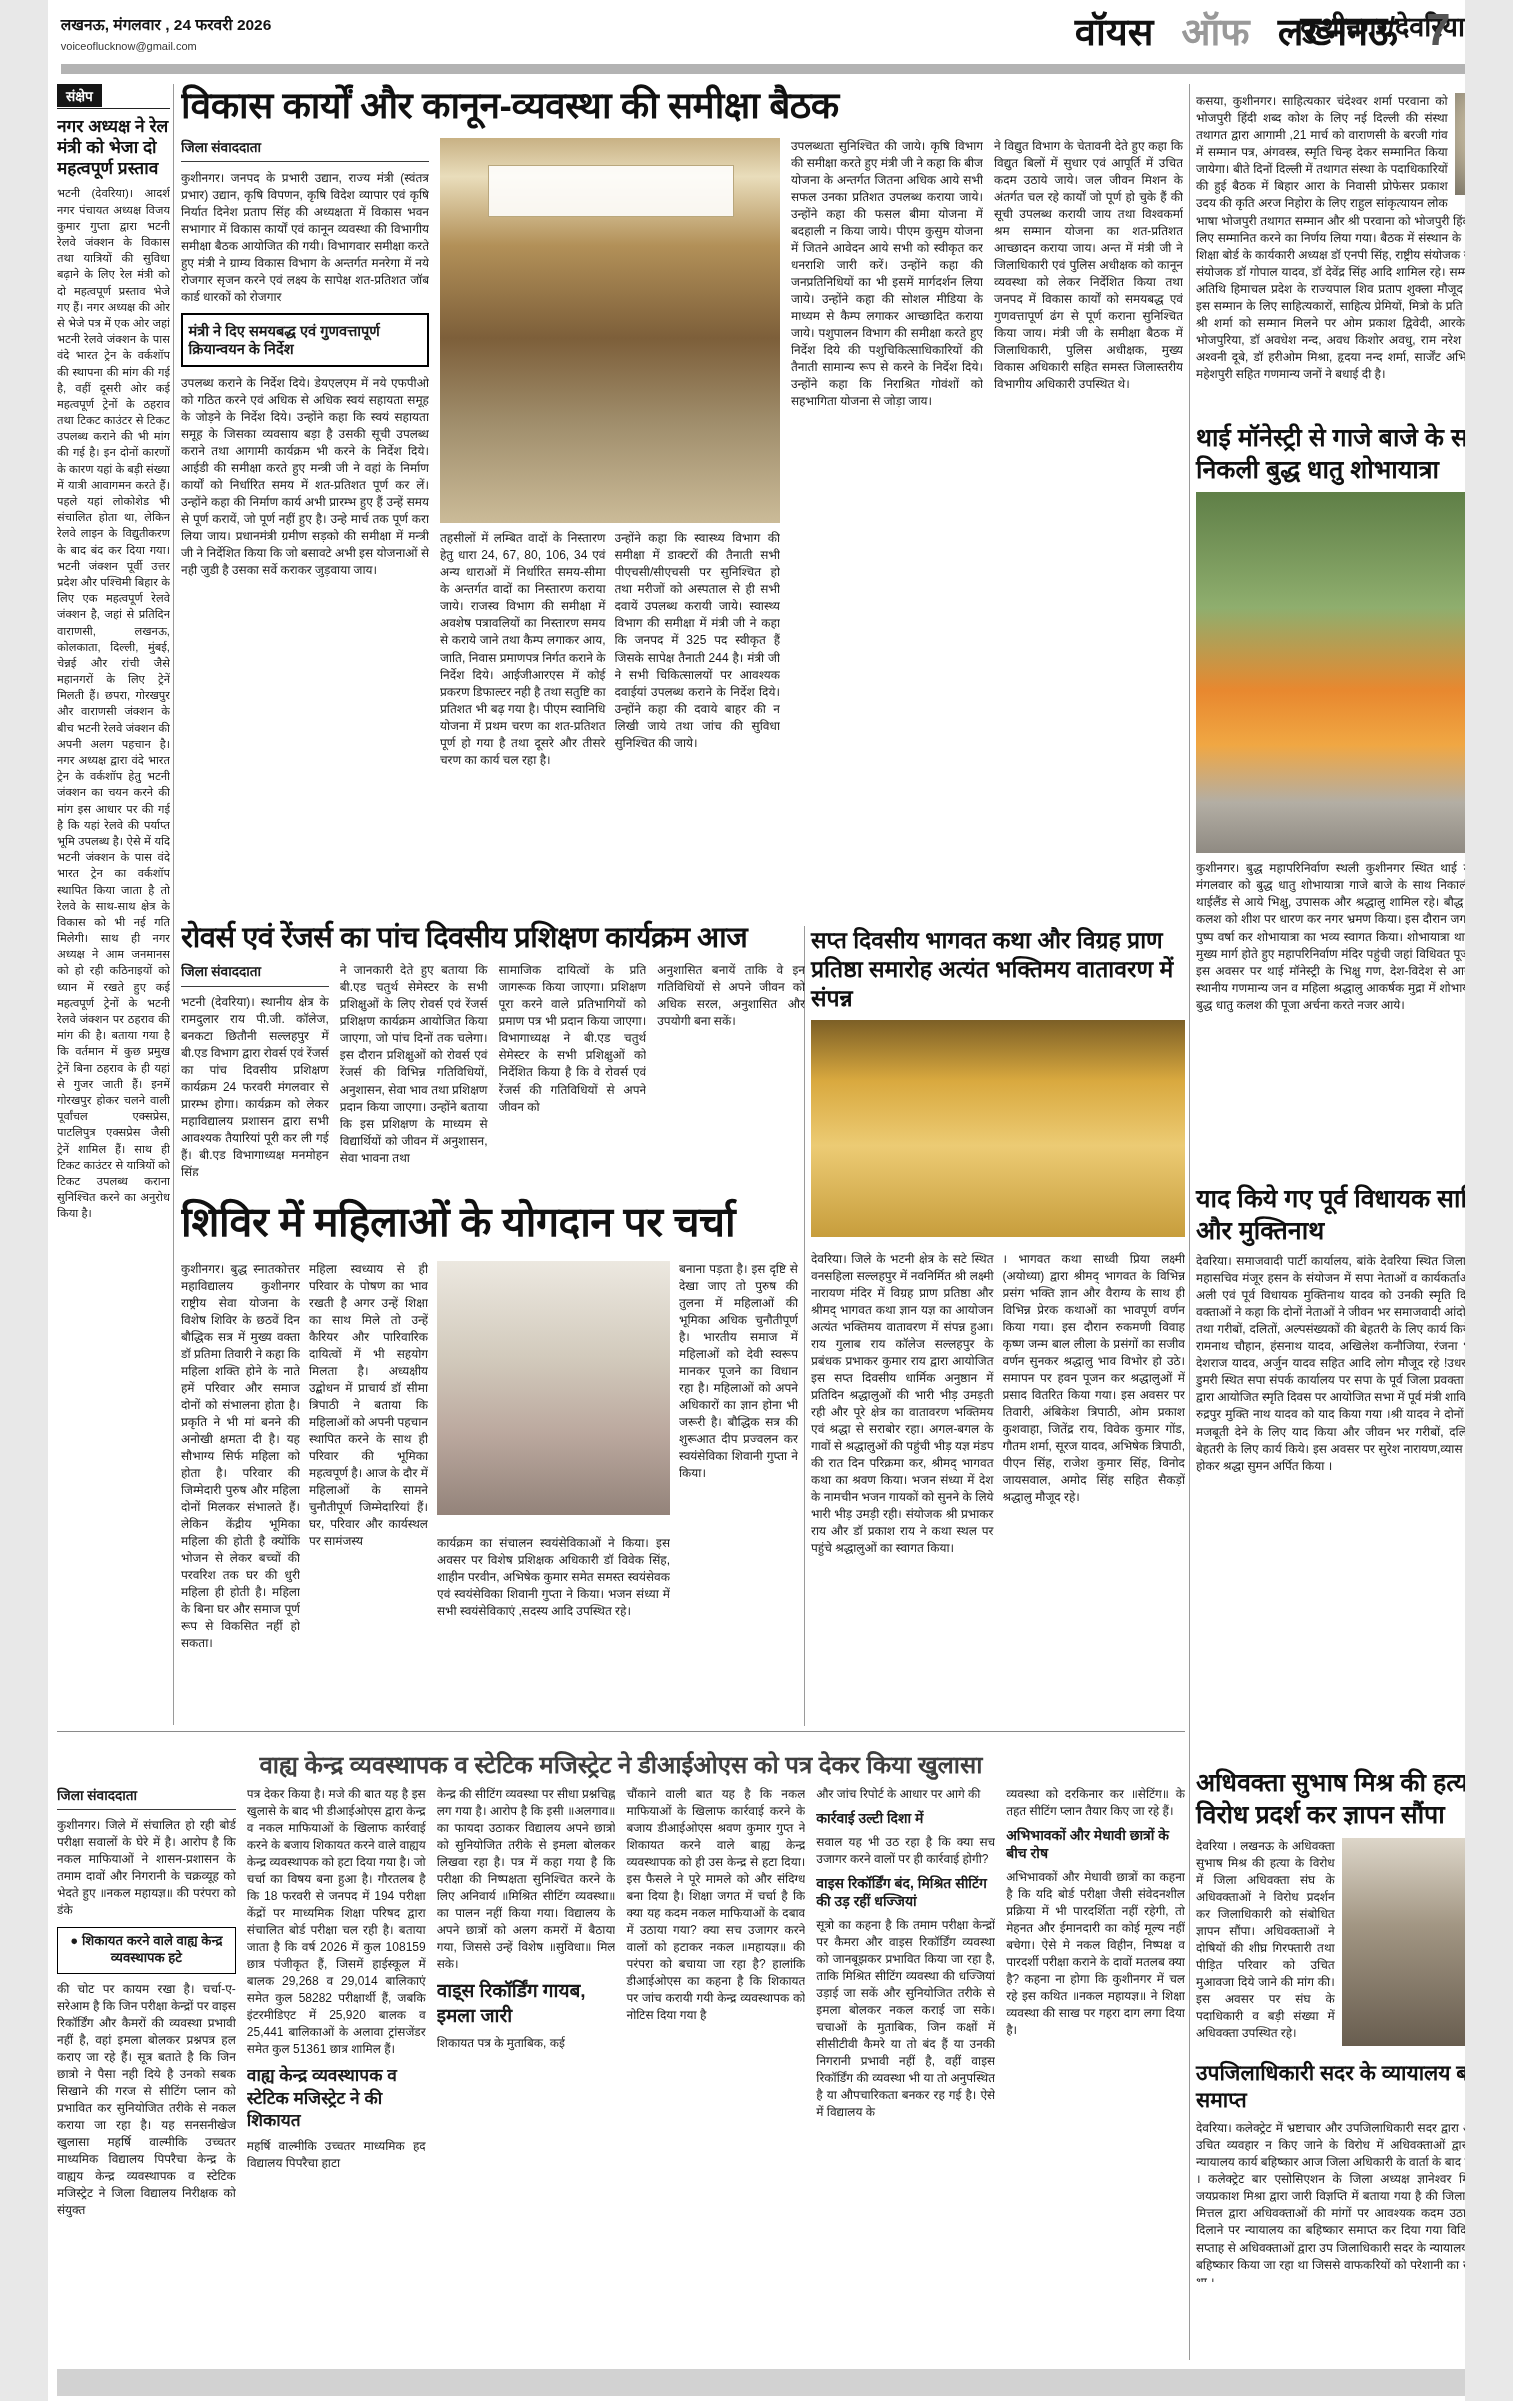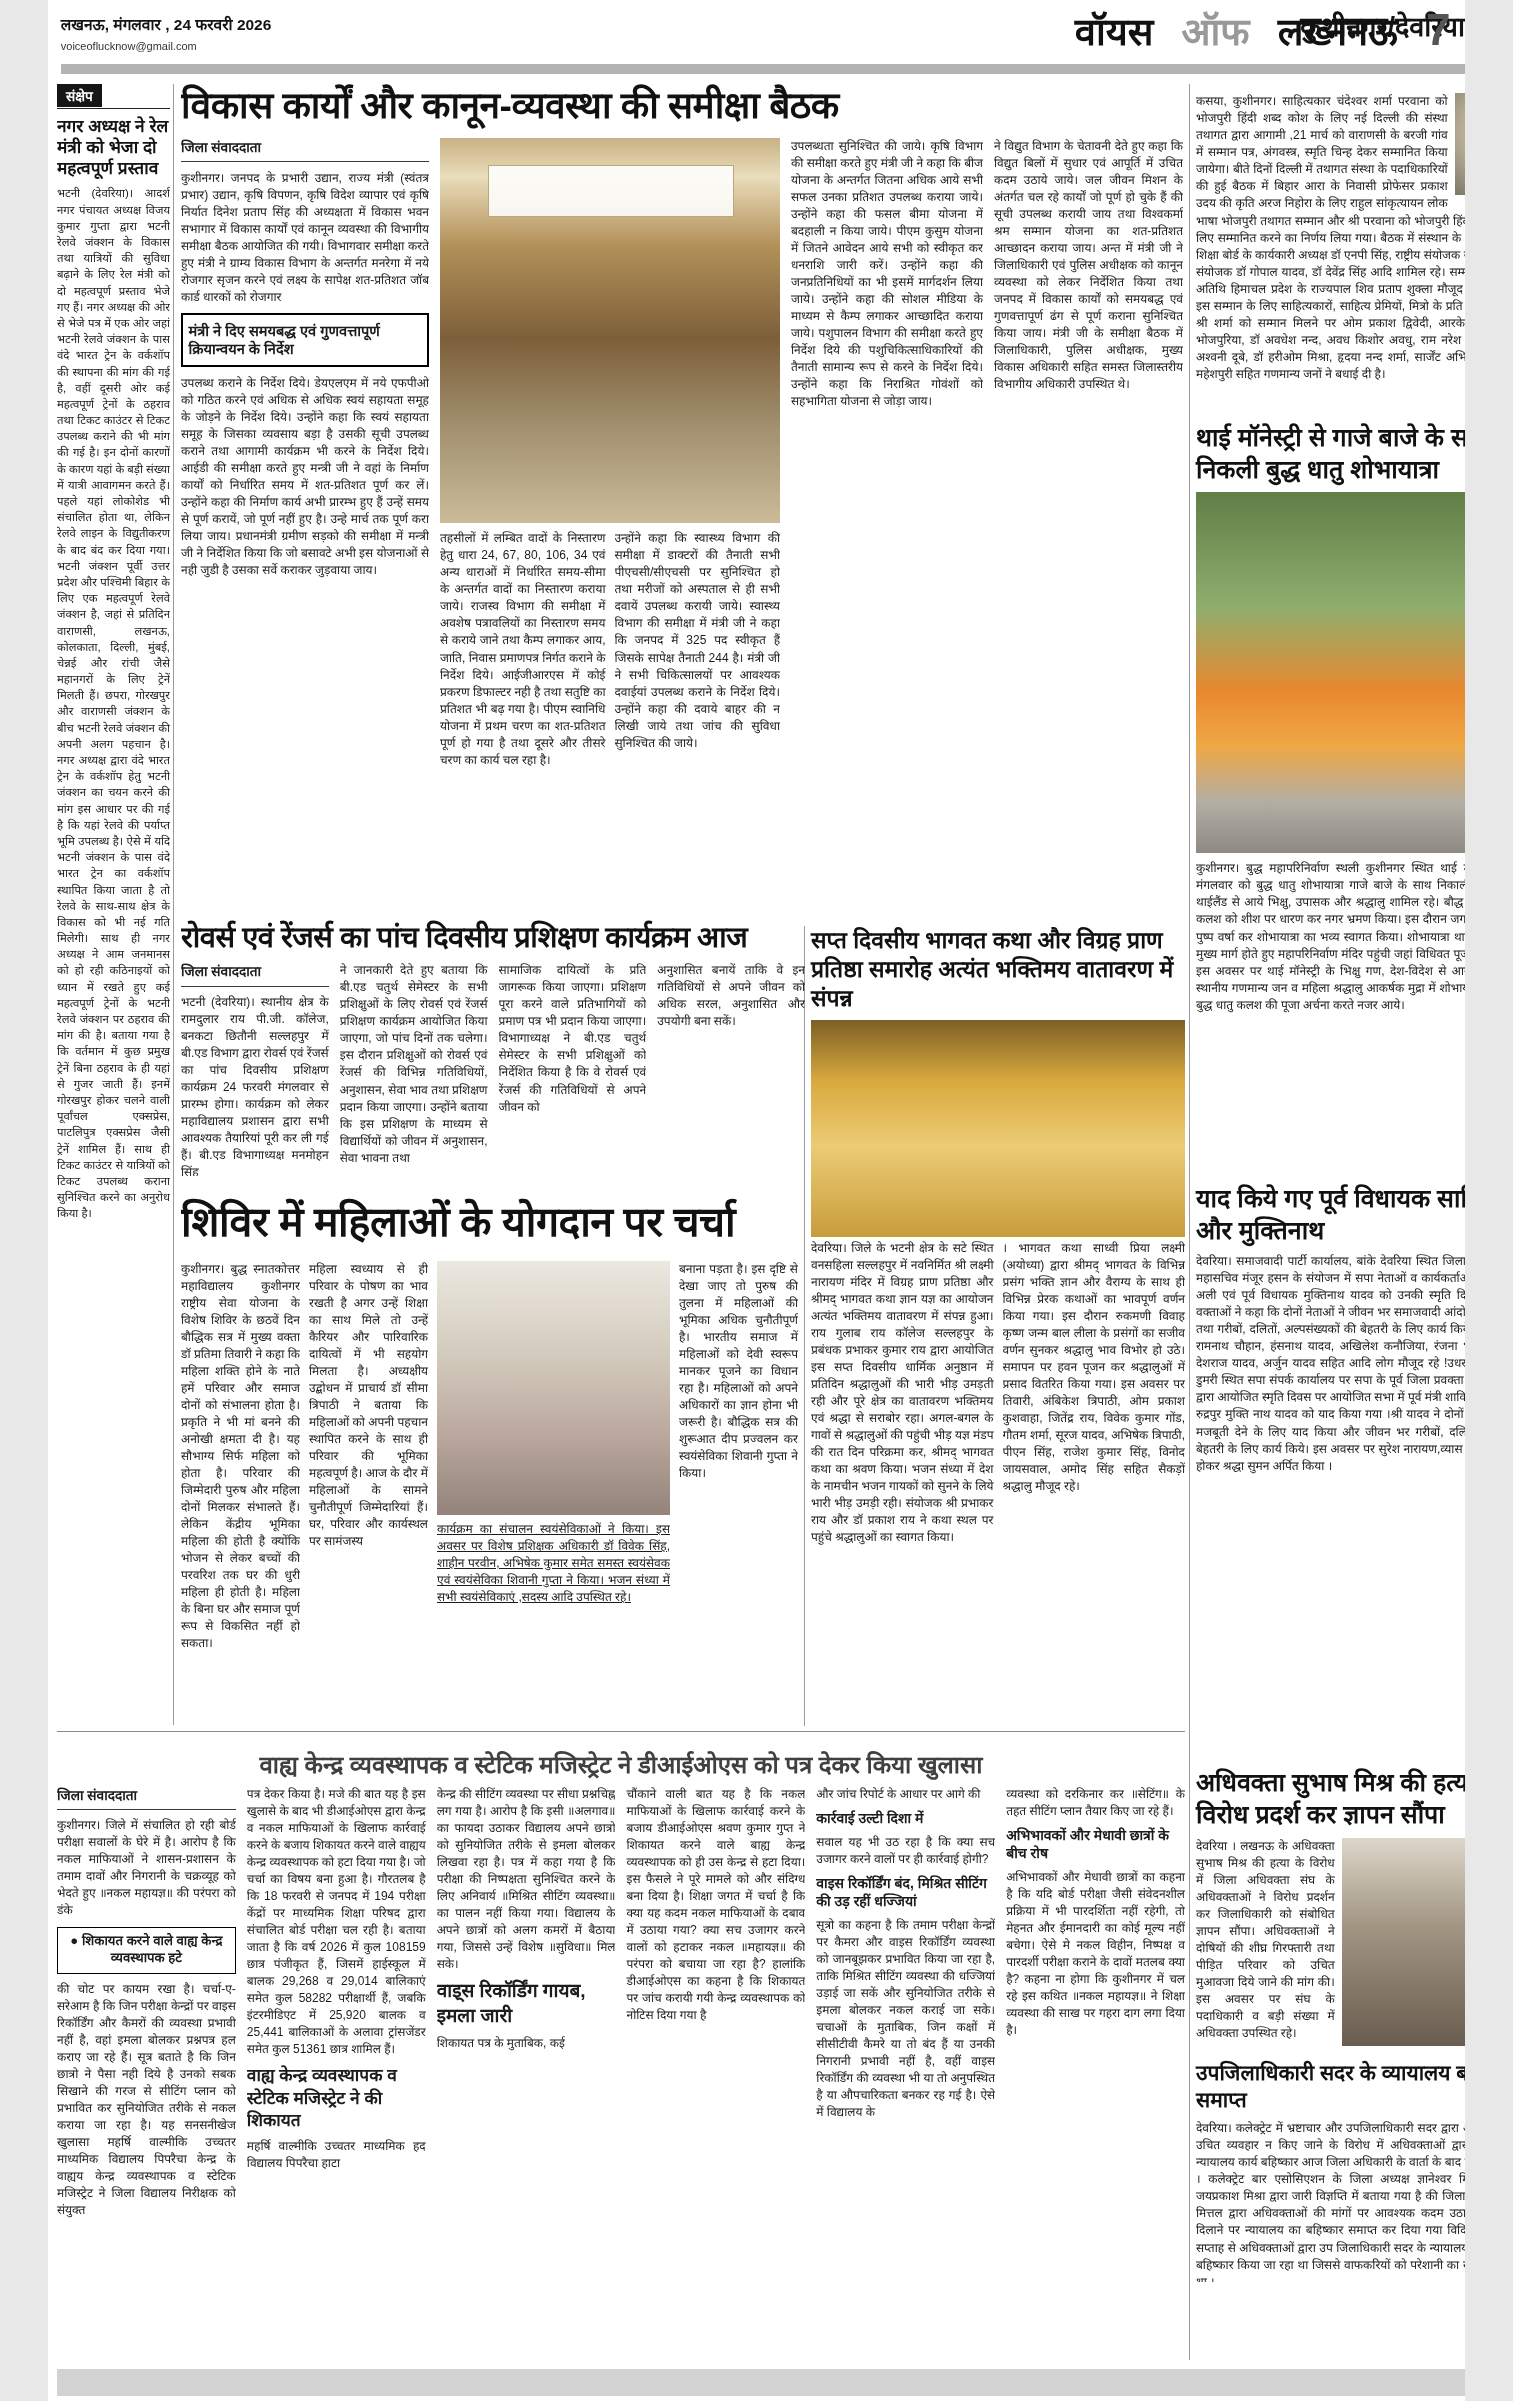--- a/index.html
+++ b/index.html
@@ -88,34 +88,34 @@
       </div>
       <div class="col" style="flex:1;">ने जानकारी देते हुए बताया कि बी.एड चतुर्थ सेमेस्टर के सभी प्रशिक्षुओं के लिए रोवर्स एवं रेंजर्स प्रशिक्षण कार्यक्रम आयोजित किया जाएगा, जो पांच दिनों तक चलेगा। इस दौरान प्रशिक्षुओं को रोवर्स एवं रेंजर्स की विभिन्न गतिविधियों, अनुशासन, सेवा भाव तथा प्रशिक्षण प्रदान किया जाएगा। उन्होंने बताया कि इस प्रशिक्षण के माध्यम से विद्यार्थियों को जीवन में अनुशासन, सेवा भावना तथा</div>
       <div class="col" style="flex:1;">सामाजिक दायित्वों के प्रति जागरूक किया जाएगा। प्रशिक्षण पूरा करने वाले प्रतिभागियों को प्रमाण पत्र भी प्रदान किया जाएगा। विभागाध्यक्ष ने बी.एड चतुर्थ सेमेस्टर के सभी प्रशिक्षुओं को निर्देशित किया है कि वे रोवर्स एवं रेंजर्स की गतिविधियों से अपने जीवन को</div>
       <div class="col" style="flex:1;">अनुशासित बनायें ताकि वे इन गतिविधियों से अपने जीवन को अधिक सरल, अनुशासित और उपयोगी बना सकें।</div>
     </div>
   </div>
 
   <div class="abs" style="left:763px;top:926px;width:374px;">
     <div class="h-sub" style="font-size:23px;">सप्त दिवसीय भागवत कथा और विग्रह प्राण प्रतिष्ठा समारोह अत्यंत भक्तिमय वातावरण में संपन्न</div>
     <div class="ph ph-bhagwat" style="height:217px;margin-top:7.3px;"></div>
-    <div style="display:flex;gap:9px;margin-top:3px;height:493px;">
+    <div style="display:flex;gap:9px;margin-top:14px;height:493px;">
       <div class="col" style="flex:1;">देवरिया। जिले के भटनी क्षेत्र के सटे स्थित वनसहिला सल्लहपुर में नवनिर्मित श्री लक्ष्मी नारायण मंदिर में विग्रह प्राण प्रतिष्ठा और श्रीमद् भागवत कथा ज्ञान यज्ञ का आयोजन अत्यंत भक्तिमय वातावरण में संपन्न हुआ। राय गुलाब राय कॉलेज सल्लहपुर के प्रबंधक प्रभाकर कुमार राय द्वारा आयोजित इस सप्त दिवसीय धार्मिक अनुष्ठान में प्रतिदिन श्रद्धालुओं की भारी भीड़ उमड़ती रही और पूरे क्षेत्र का वातावरण भक्तिमय एवं श्रद्धा से सराबोर रहा। अगल-बगल के गावों से श्रद्धालुओं की पहुंची भीड़ यज्ञ मंडप की रात दिन परिक्रमा कर, श्रीमद् भागवत कथा का श्रवण किया। भजन संध्या में देश के नामचीन भजन गायकों को सुनने के लिये भारी भीड़ उमड़ी रही। संयोजक श्री प्रभाकर राय और डॉ प्रकाश राय ने कथा स्थल पर पहुंचे श्रद्धालुओं का स्वागत किया।</div>
       <div class="col" style="flex:1;">। भागवत कथा साध्वी प्रिया लक्ष्मी (अयोध्या) द्वारा श्रीमद् भागवत के विभिन्न प्रसंग भक्ति ज्ञान और वैराग्य के साथ ही विभिन्न प्रेरक कथाओं का भावपूर्ण वर्णन किया गया। इस दौरान रुकमणी विवाह कृष्ण जन्म बाल लीला के प्रसंगों का सजीव वर्णन सुनकर श्रद्धालु भाव विभोर हो उठे। समापन पर हवन पूजन कर श्रद्धालुओं में प्रसाद वितरित किया गया। इस अवसर पर तिवारी, अंबिकेश त्रिपाठी, ओम प्रकाश कुशवाहा, जितेंद्र राय, विवेक कुमार गोंड, गौतम शर्मा, सूरज यादव, अभिषेक त्रिपाठी, पीएन सिंह, राजेश कुमार सिंह, विनोद जायसवाल, अमोद सिंह सहित सैकड़ों श्रद्धालु मौजूद रहे।</div>
     </div>
   </div>
 
   <div class="abs" style="left:133px;top:1192px;width:617px;">
     <div class="h-huge" style="font-size:41px;">शिविर में महिलाओं के योगदान पर चर्चा</div>
     <div style="display:flex;gap:9px;margin-top:12.8px;height:464px;">
       <div class="col" style="flex:1;">कुशीनगर। बुद्ध स्नातकोत्तर महाविद्यालय कुशीनगर राष्ट्रीय सेवा योजना के विशेष शिविर के छठवें दिन बौद्धिक सत्र में मुख्य वक्ता डॉ प्रतिमा तिवारी ने कहा कि महिला शक्ति होने के नाते हमें परिवार और समाज दोनों को संभालना होता है। प्रकृति ने भी मां बनने की अनोखी क्षमता दी है। यह सौभाग्य सिर्फ महिला को होता है। परिवार की जिम्मेदारी पुरुष और महिला दोनों मिलकर संभालते हैं। लेकिन केंद्रीय भूमिका महिला की होती है क्योंकि भोजन से लेकर बच्चों की परवरिश तक घर की धुरी महिला ही होती है। महिला के बिना घर और समाज पूर्ण रूप से विकसित नहीं हो सकता।</div>
       <div class="col" style="flex:1;">महिला स्वध्याय से ही परिवार के पोषण का भाव रखती है अगर उन्हें शिक्षा का साथ मिले तो उन्हें कैरियर और पारिवारिक दायित्वों में भी सहयोग मिलता है। अध्यक्षीय उद्बोधन में प्राचार्य डॉ सीमा त्रिपाठी ने बताया कि महिलाओं को अपनी पहचान स्थापित करने के साथ ही परिवार की भूमिका महत्वपूर्ण है। आज के दौर में महिलाओं के सामने चुनौतीपूर्ण जिम्मेदारियां हैं। घर, परिवार और कार्यस्थल पर सामंजस्य</div>
       <div style="width:233px;flex:none;">
         <div class="ph ph-shivir" style="height:254px;"></div>
-        <div class="col" style="height:199px;margin-top:6px;text-decoration:underline;">कार्यक्रम का संचालन स्वयंसेविकाओं ने किया। इस अवसर पर विशेष प्रशिक्षक अधिकारी डॉ विवेक सिंह, शाहीन परवीन, अभिषेक कुमार समेत समस्त स्वयंसेवक एवं स्वयंसेविका शिवानी गुप्ता ने किया। भजन संध्या में सभी स्वयंसेविकाएं ,सदस्य आदि उपस्थित रहे।</div>
+        <div class="col" style="height:199px;margin-top:20px;">कार्यक्रम का संचालन स्वयंसेविकाओं ने किया। इस अवसर पर विशेष प्रशिक्षक अधिकारी डॉ विवेक सिंह, शाहीन परवीन, अभिषेक कुमार समेत समस्त स्वयंसेवक एवं स्वयंसेविका शिवानी गुप्ता ने किया। भजन संध्या में सभी स्वयंसेविकाएं ,सदस्य आदि उपस्थित रहे।</div>
       </div>
       <div class="col" style="flex:1;">बनाना पड़ता है। इस दृष्टि से देखा जाए तो पुरुष की तुलना में महिलाओं की भूमिका अधिक चुनौतीपूर्ण है। भारतीय समाज में महिलाओं को देवी स्वरूप मानकर पूजने का विधान रहा है। महिलाओं को अपने अधिकारों का ज्ञान होना भी जरूरी है। बौद्धिक सत्र की शुरूआत दीप प्रज्वलन कर स्वयंसेविका शिवानी गुप्ता ने किया।</div>
     </div>
   </div>
 
   <div class="abs" style="left:9px;top:1738px;width:1128px;">
     <div class="deck" style="font-size:24px;margin:9px 0 5.5px 0;">वाह्य केन्द्र व्यवस्थापक व स्टेटिक मजिस्ट्रेट ने डीआईओएस को पत्र देकर किया खुलासा</div>
     <div style="display:flex;gap:11px;margin-top:5.5px;height:509px;">
       <div class="col" style="flex:1;">
         <div class="by">जिला संवाददाता</div>

